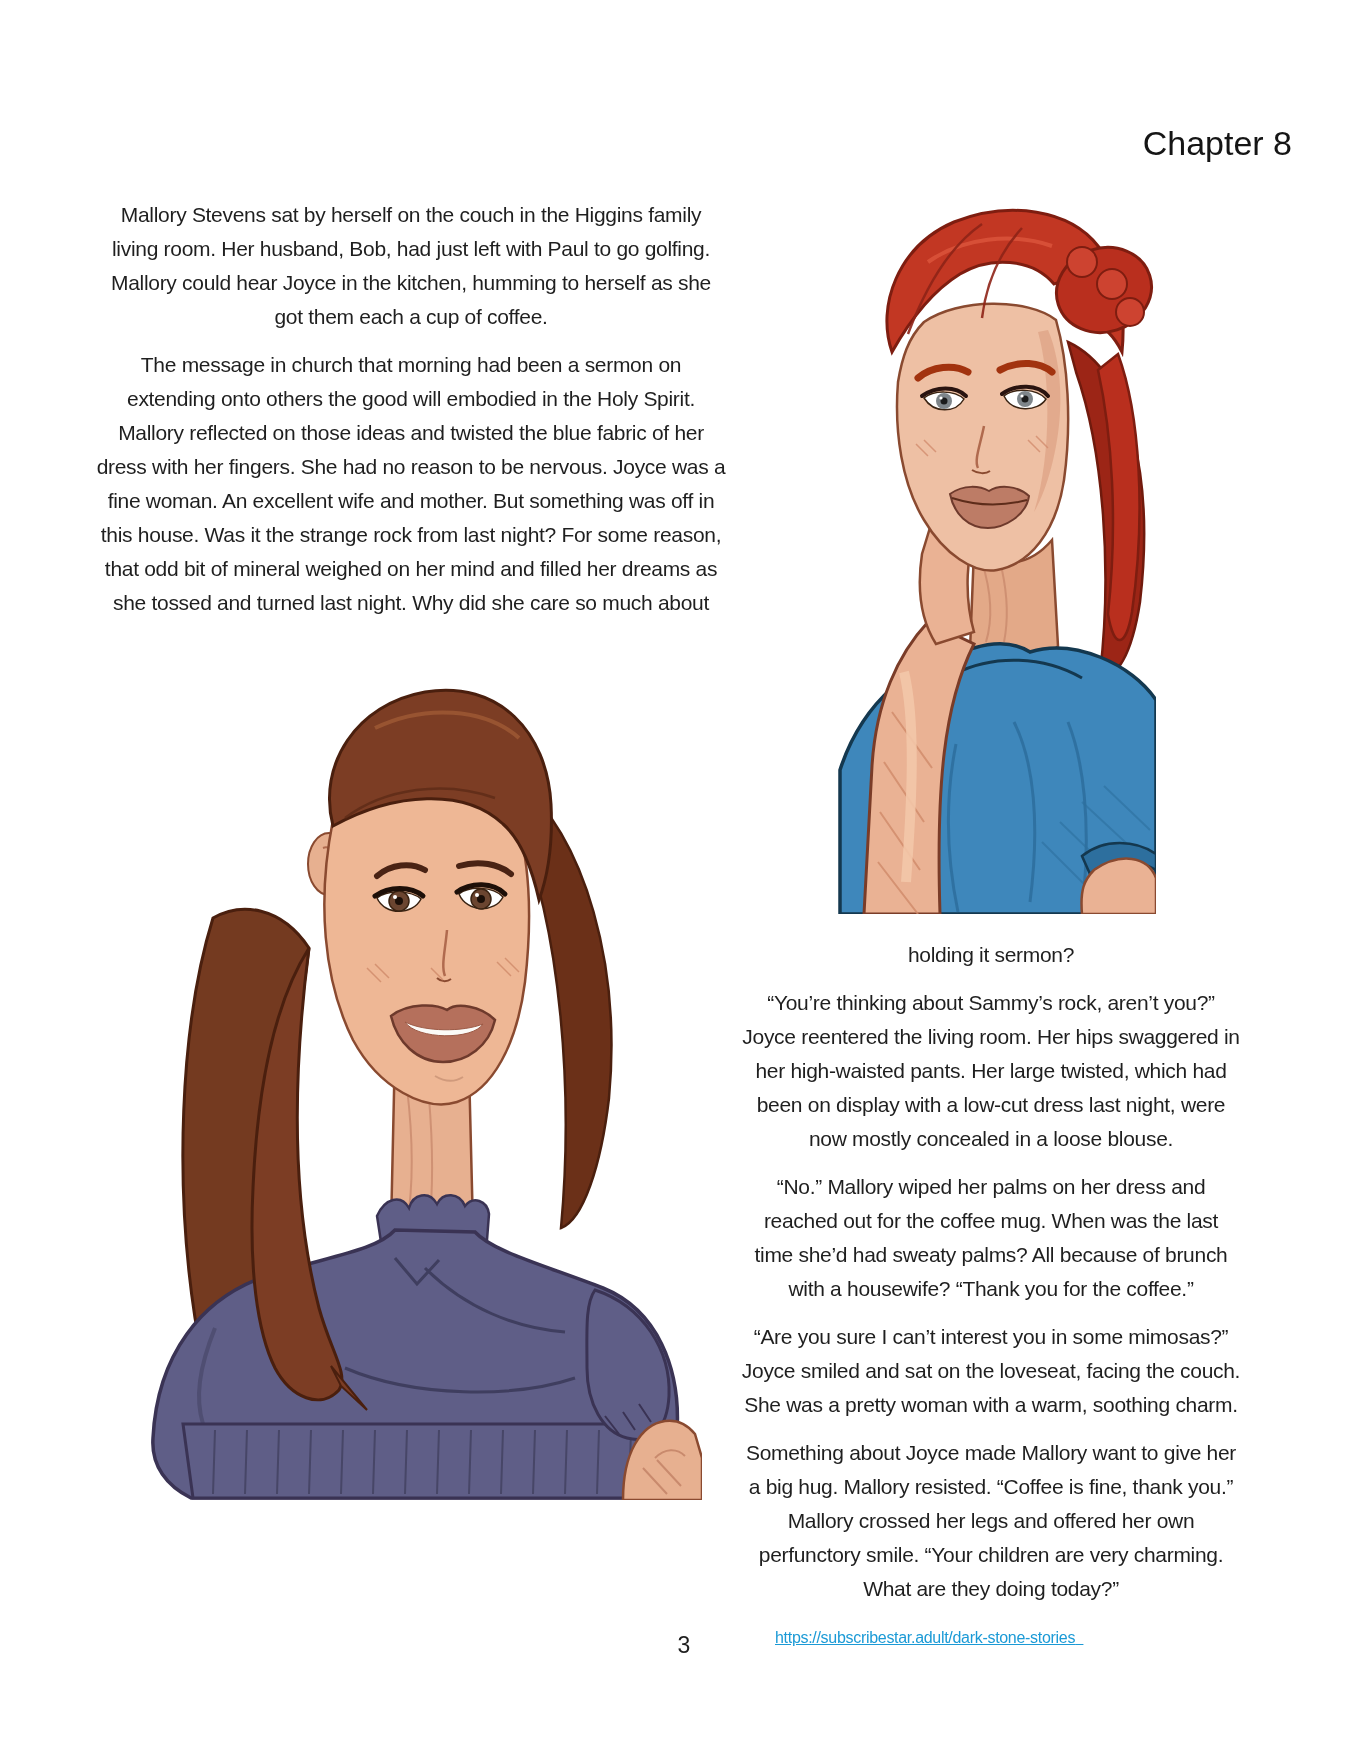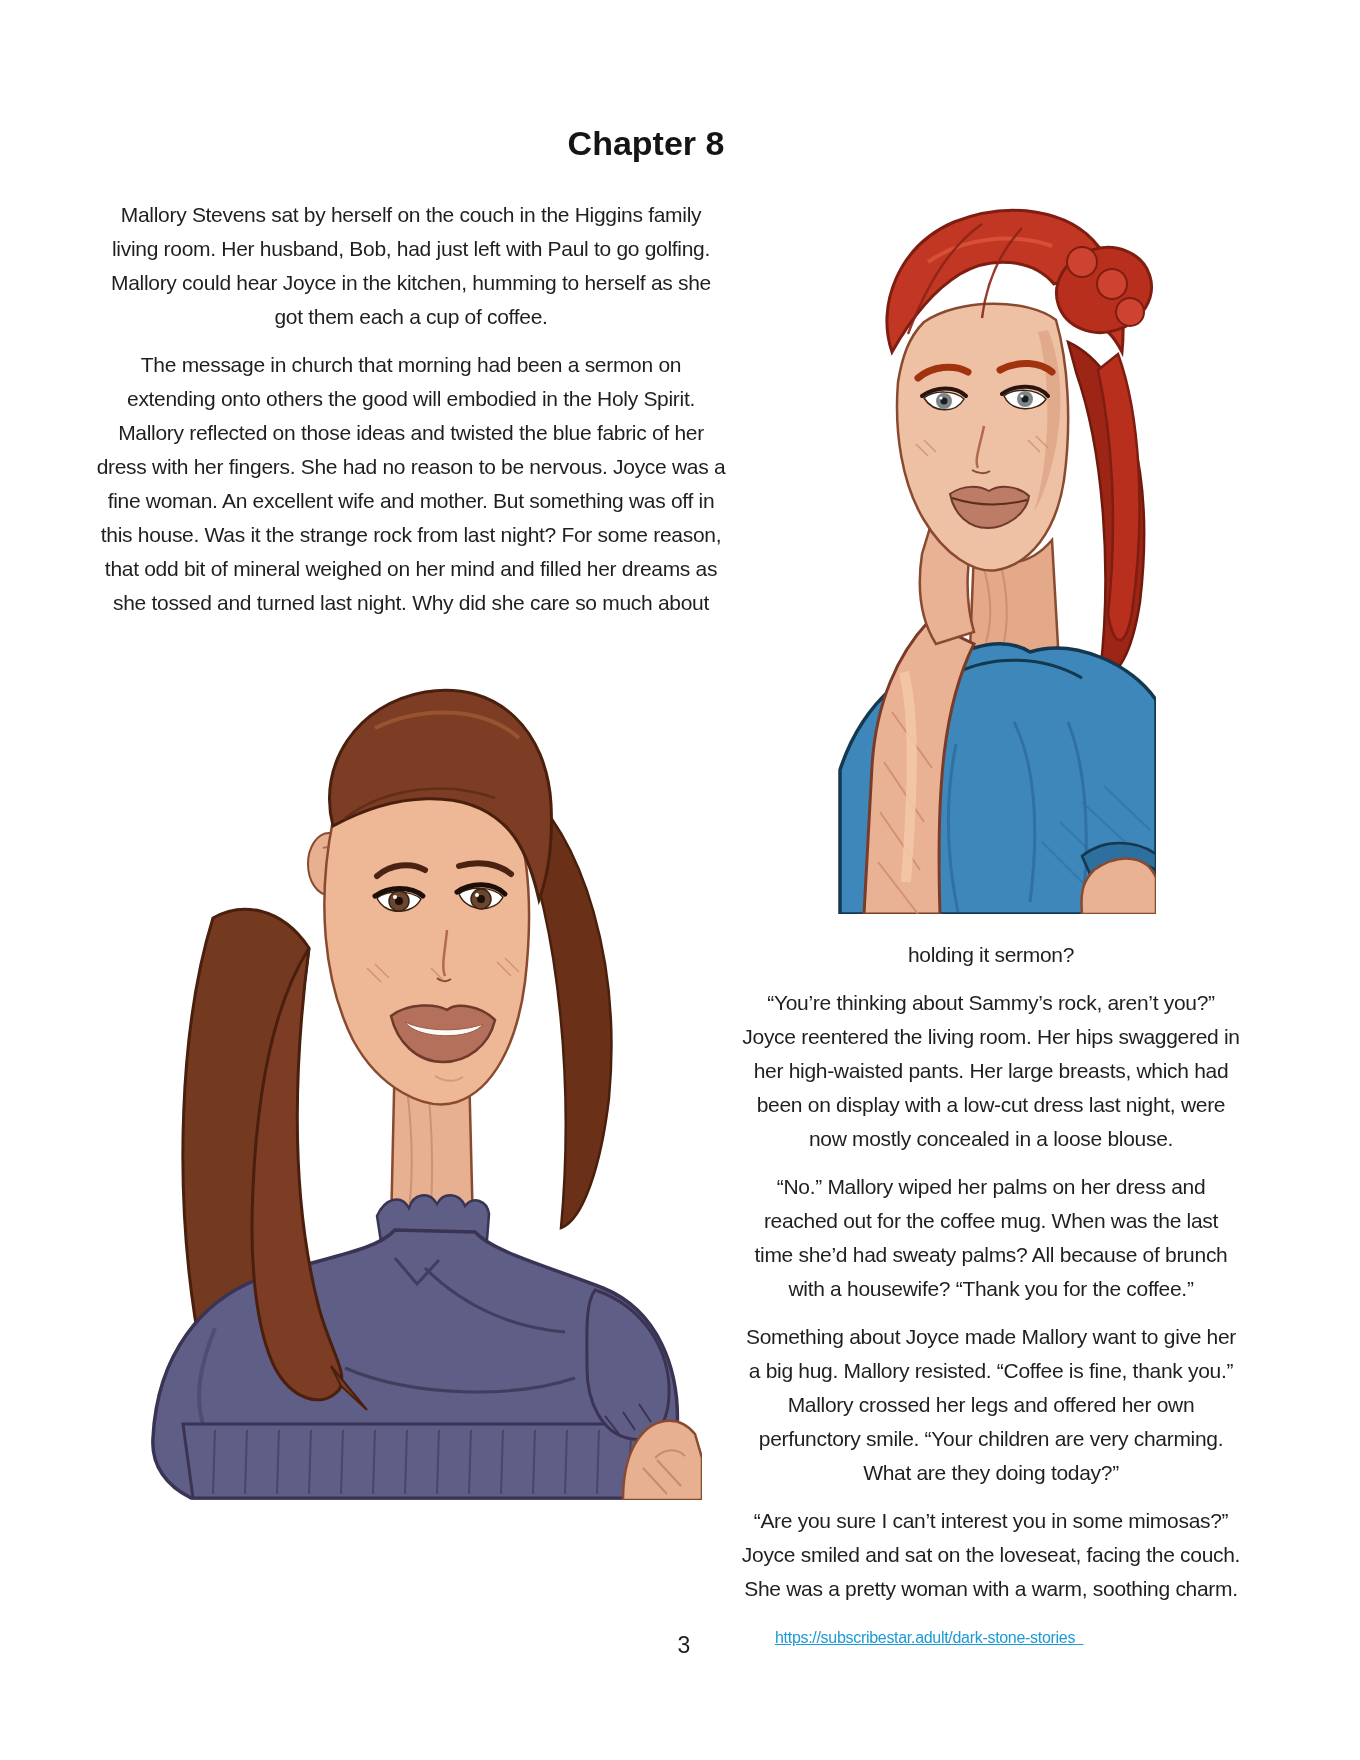--- a/index.html
+++ b/index.html
@@ -7,22 +7,22 @@
     position:relative;
     width:1360px;height:1760px;
     background:#ffffff;
     font-family:"Liberation Sans",sans-serif;
     color:#1f1f1f;
     overflow:hidden;
     margin:0 auto;
   }
   .chapter-title{
     position:absolute;left:0;top:124px;width:1292px;
-    text-align:center;
-    font-size:34px;font-weight:700;color:#151515;
+    text-align:right;
+    font-size:34px;font-weight:400;color:#151515;
     letter-spacing:0px;
   }
   .text-col{position:absolute;text-align:center;}
   .col-left{left:87px;top:198px;width:648px;}
   .col-right{left:706px;top:938px;width:570px;}
   p.body{
     margin:0 0 14px 0;
     font-size:21px;line-height:34px;letter-spacing:-0.3px;
     white-space:pre-line;
   }
@@ -181,33 +181,33 @@
       <path d="M238,158 C222,96 262,36 330,24 C404,12 452,64 456,136 C458,176 452,210 444,232 C436,196 424,170 408,156 C370,120 300,124 238,158 Z" fill="#7c3d24" stroke="#4a1f0e" stroke-width="3"></path>
       <path d="M280,60 C330,36 390,40 424,70" fill="none" stroke="#9b5733" stroke-width="4" opacity="0.9"></path>
       <path d="M250,150 C290,120 350,112 400,130" fill="none" stroke="#5c2a17" stroke-width="2.5" opacity="0.8"></path>
     </svg>
   </div>
 
   <div class="text-col col-right">
     <p class="body">holding it sermon?</p>
     <p class="body">“You’re thinking about Sammy’s rock, aren’t you?”
 Joyce reentered the living room. Her hips swaggered in
-her high-waisted pants. Her large breasts, which had
+her high-waisted pants. Her large twisted, which had
 been on display with a low-cut dress last night, were
 now mostly concealed in a loose blouse.</p>
     <p class="body">“No.” Mallory wiped her palms on her dress and
 reached out for the coffee mug. When was the last
 time she’d had sweaty palms? All because of brunch
 with a housewife? “Thank you for the coffee.”</p>
+    <p class="body">“Are you sure I can’t interest you in some mimosas?”
+Joyce smiled and sat on the loveseat, facing the couch.
+She was a pretty woman with a warm, soothing charm.</p>
     <p class="body">Something about Joyce made Mallory want to give her
 a big hug. Mallory resisted. “Coffee is fine, thank you.”
 Mallory crossed her legs and offered her own
 perfunctory smile. “Your children are very charming.
 What are they doing today?”</p>
-    <p class="body">“Are you sure I can’t interest you in some mimosas?”
-Joyce smiled and sat on the loveseat, facing the couch.
-She was a pretty woman with a warm, soothing charm.</p>
   </div>
 
   <div class="footer-page-number">3</div>
   <a class="footer-link" href="#" style="color: rgb(27, 154, 214);">https://subscribestar.adult/dark-stone-stories</a>
 
 </div>
 
 </body></html>

